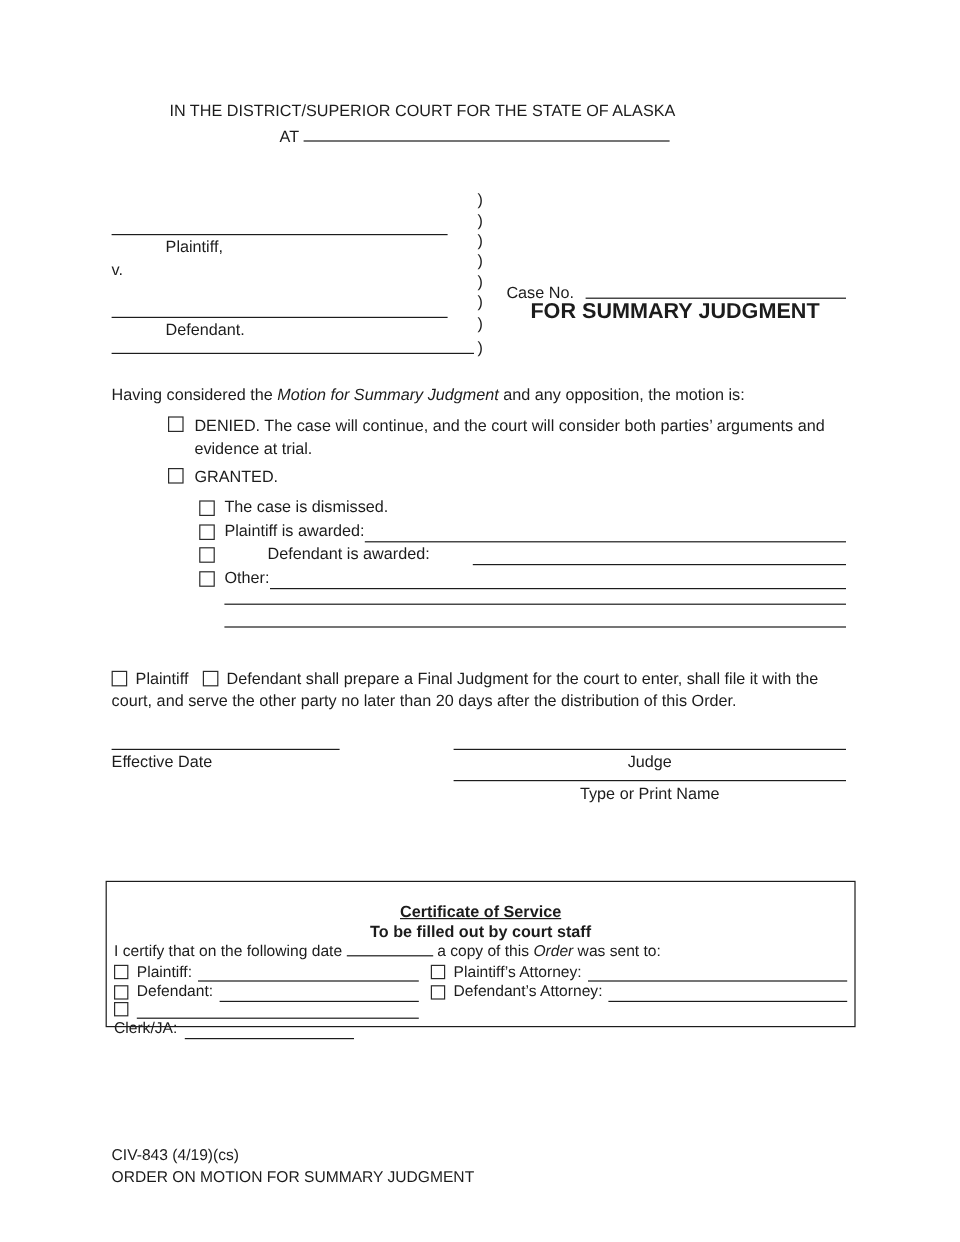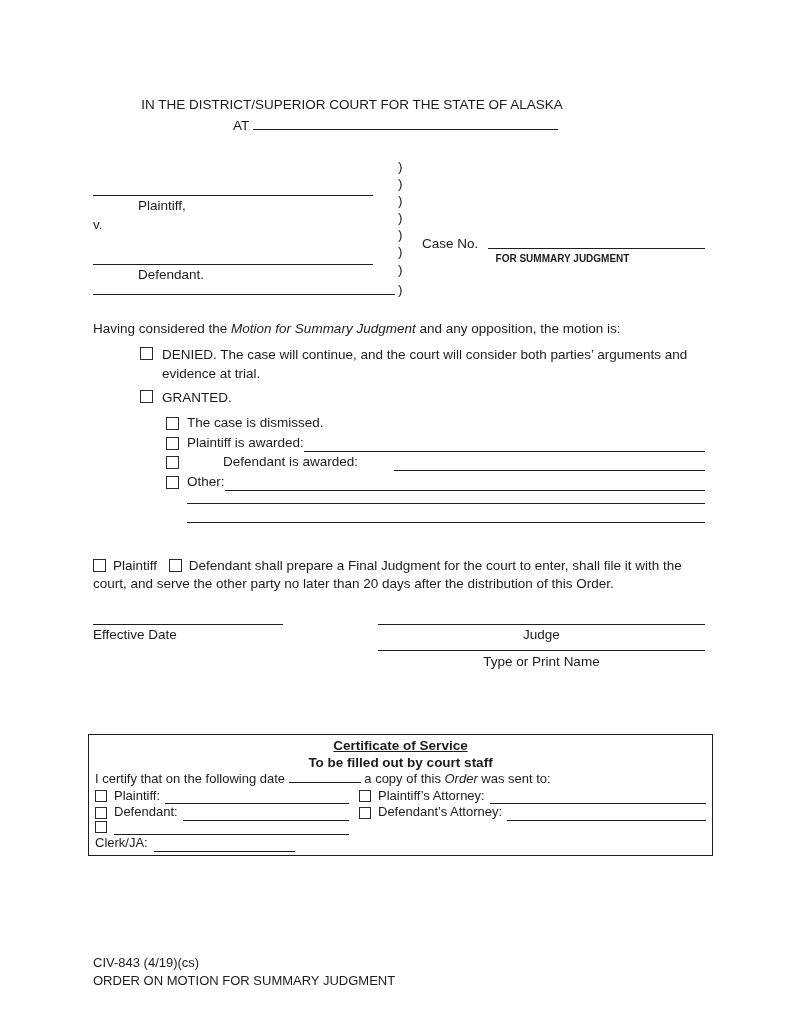--- a/index.html
+++ b/index.html
@@ -24,34 +24,34 @@
   .optrow .cb { margin-bottom:2px; }
   
   .cap-wrap { display:flex; }
   .cap-left { width:305px; }
   .cap-parens { width:22px; line-height:17.1px; }
   .cap-right { flex:1; }
   .blankline { border-bottom:1.4px solid #1c1c1c; }
   
   .certbox {
     border:1.5px solid #1c1c1c; font-size:13px; line-height:16.6px;
-    padding:3px 6px 2px 6px;
+    padding:17px 6px 2px 6px;
   }
   .certrow { display:flex; align-items:flex-end; }
   .certrow .cb { width:12px; height:12px; flex:0 0 12px; margin-bottom:2px; }
   .cert-col-left { display:flex; align-items:flex-end; width:264px; flex:0 0 264px; }
   .cert-col-right { display:flex; align-items:flex-end; flex:1 1 auto; }
   .lbl { white-space:nowrap; }
 </style>
 </head>
 <body>
 
 <div class="page">
 
-  <div class="abs" style="left:0; top:95px; width:704px;">
+  <div class="abs" style="left:0; top:83px; width:704px;">
     <div class="ctr">IN THE DISTRICT/SUPERIOR COURT FOR THE STATE OF ALASKA</div>
     <div style="padding-left:233px; margin-top:2px;">
       <span>AT</span>
       <span class="ul" style="width:305px;"></span>
     </div>
   </div>
 
   <div class="abs cap-wrap" style="left:93px; top:158px; width:612px;">
     <div class="cap-left">
       <div class="blankline" style="height:38px; width:280px;"></div>
@@ -69,21 +69,21 @@
       <div>)</div>
       <div>)</div>
       <div>)</div>
       <div style="margin-top:3px;">)</div>
     </div>
     <div class="cap-right">
       <div class="optrow" style="margin-top:76px; padding-left:2px;">
         <span class="lbl" style="margin-bottom:-3px;">Case No.</span>
         <span class="fill" style="margin-left:10px; margin-bottom:1px;"></span>
       </div>
-      <div class="ctr b" style="font-size:10px; line-height:18px;">FOR SUMMARY JUDGMENT</div>
+      <div class="ctr b" style="font-size:18px; line-height:18px;">FOR SUMMARY JUDGMENT</div>
     </div>
   </div>
 
   <div class="abs" style="left:93px; top:319px; width:612px;">
     <div>
       <span>Having considered the </span><span class="it">Motion for Summary Judgment</span><span> and any opposition, the motion is:</span>
     </div>
 
     <div style="display:flex; margin:7px 0 0 47px;">
       <span class="cb" style="margin-top:2px;"></span>

